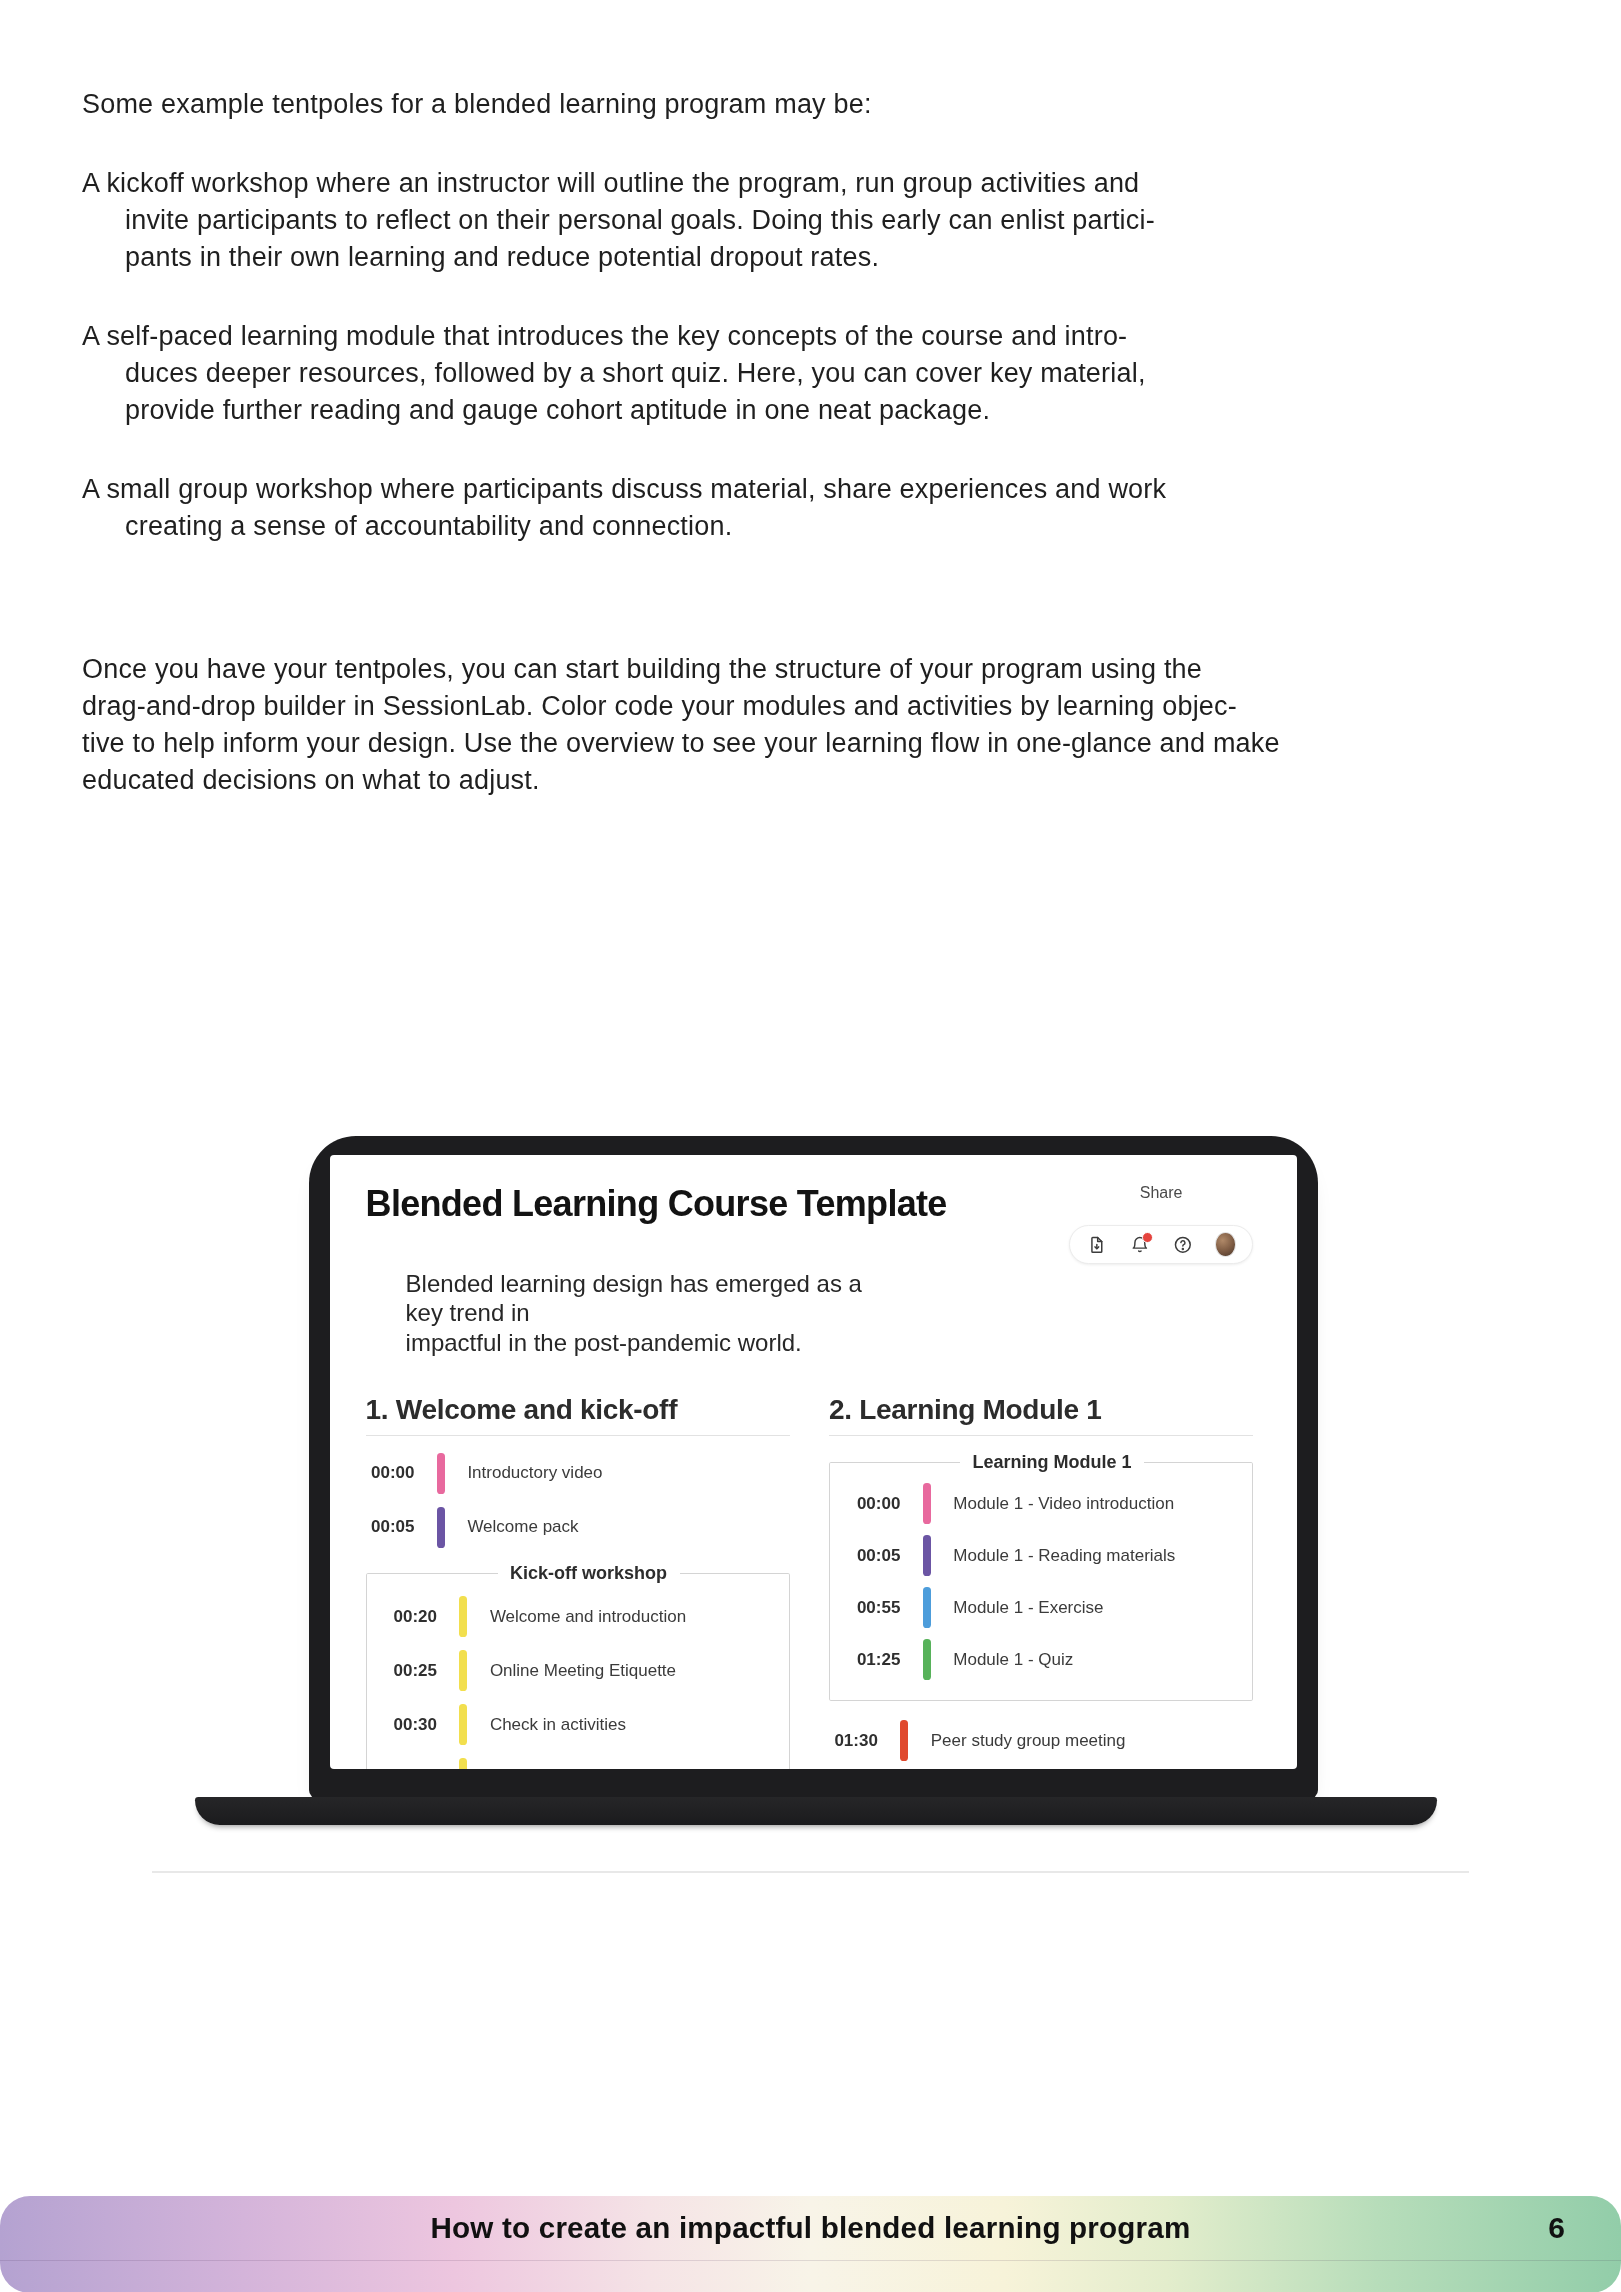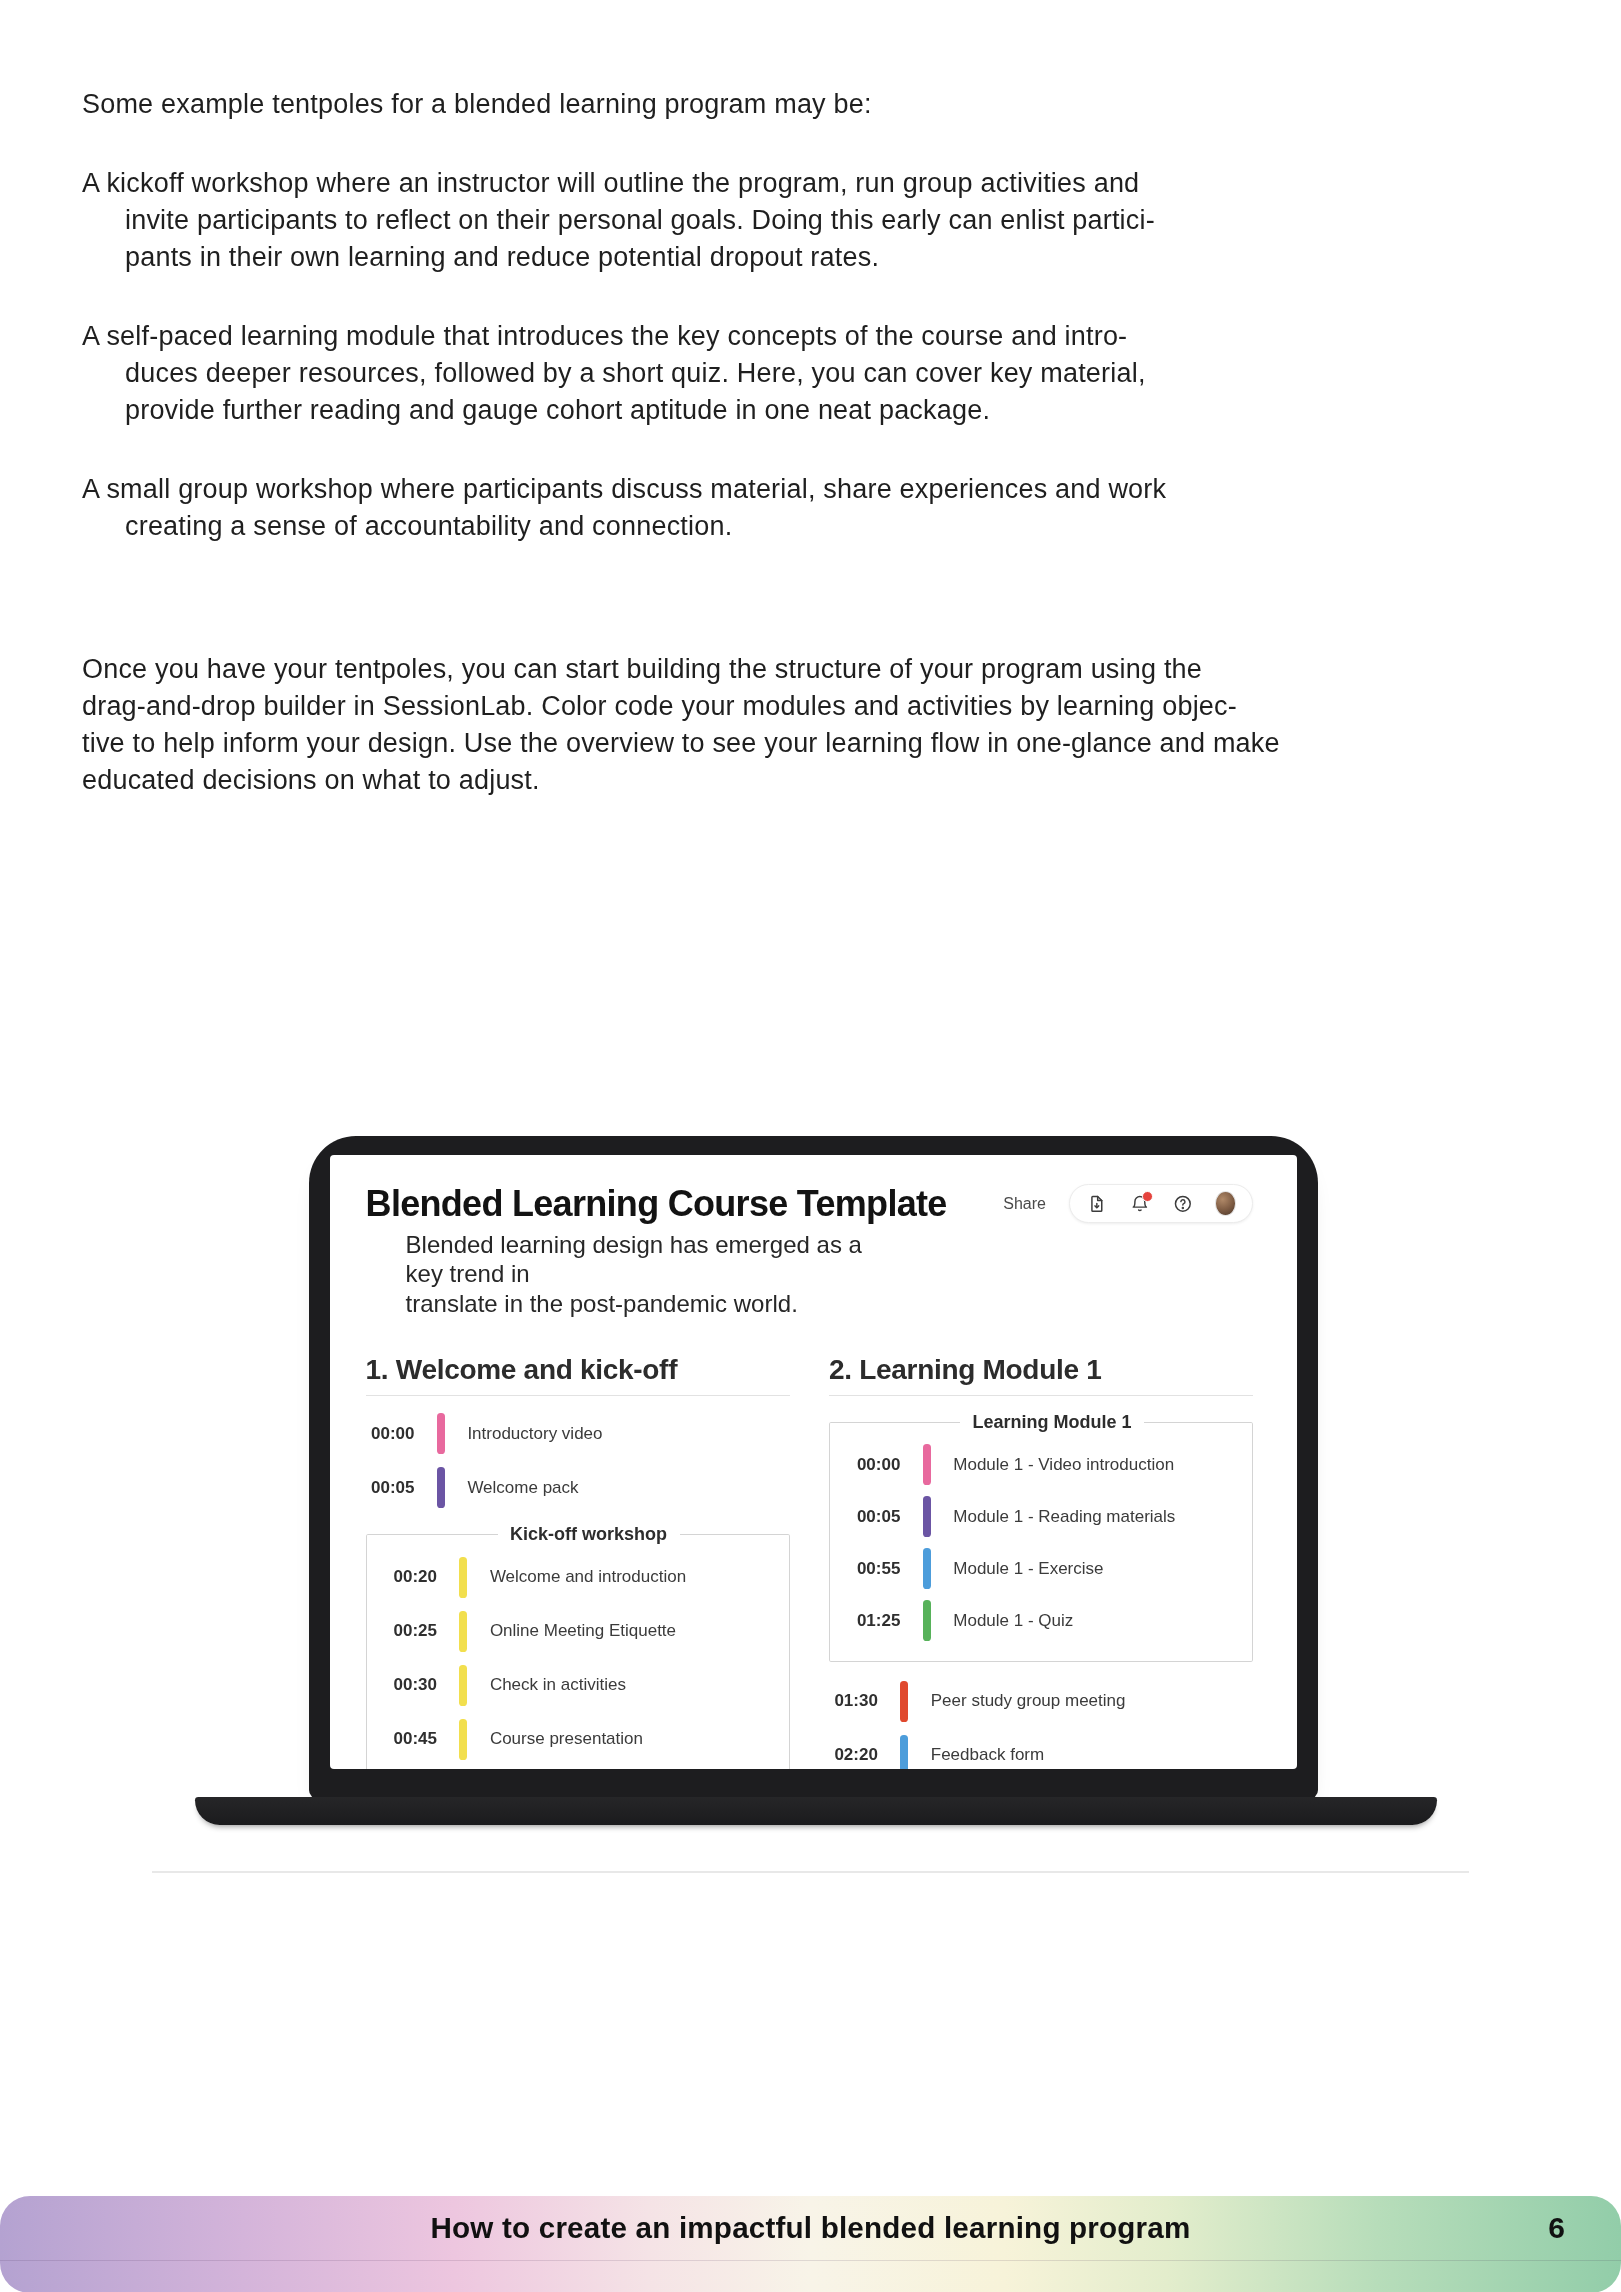--- a/index.html
+++ b/index.html
@@ -31,21 +31,21 @@
   .laptop-base{
     position:absolute;left:195px;top:1797px;width:1242px;height:28px;
     background:linear-gradient(#262628,#1b1b1d);
     border-radius:3.6px 3.6px 27px 27px;
     box-shadow:0 4.5px 6.3px -3.6px rgba(0,0,0,.45);
   }
 
   
   .app-header{display:flex;justify-content:space-between;align-items:flex-start;}
   .app-title{font-size:36px;font-weight:bold;color:#131313;letter-spacing:-0.7px;line-height:43px;}
-  .app-controls{display:flex;align-items:center;gap:23px;margin-top:1.8px;}
+  .app-controls{display:flex;align-items:center;gap:23px;margin-top:1.8px;flex-direction:column;}
   .share-label{font-size:16px;color:#4a4a4a;}
   .icon-pill{
     display:flex;align-items:center;gap:21.5px;padding:8px 16px;
     background:#fff;border:0.9px solid #ececec;border-radius:21.5px;
     box-shadow:0 0.9px 2.7px rgba(0,0,0,.07);
   }
   .pill-icon{position:relative;width:21.5px;height:21.5px;display:inline-flex;align-items:center;justify-content:center;}
   .pill-icon svg{display:block;}
   .notif-dot{position:absolute;top:-1.8px;right:-2.7px;width:9px;height:9px;border-radius:50%;background:#e5433d;border:0.9px solid #fff;}
   .avatar{width:23px;height:23px;border-radius:50%;
@@ -161,21 +161,21 @@
               </span>
               <span class="pill-icon">
                 <span class="avatar"></span>
               </span>
             </div>
           </div>
         </div>
 
         <div class="app-subtitle">
           <div class="sub-line">Blended learning design has emerged as a key trend in</div>
-          <div class="sub-line">translate in the post-pandemic world.</div>
+          <div class="sub-line">impactful in the post-pandemic world.</div>
         </div>
 
         <div class="schedule">
             <div class="sch-col">
               <div class="sch-heading">1. Welcome and kick-off</div>
               <div class="rows">
                 <div class="sch-row">
                   <span class="sch-time">00:00</span>
                   <span class="sch-bar" style="background: rgb(232, 105, 158);"></span>
                   <span class="sch-label">Introductory video</span>

